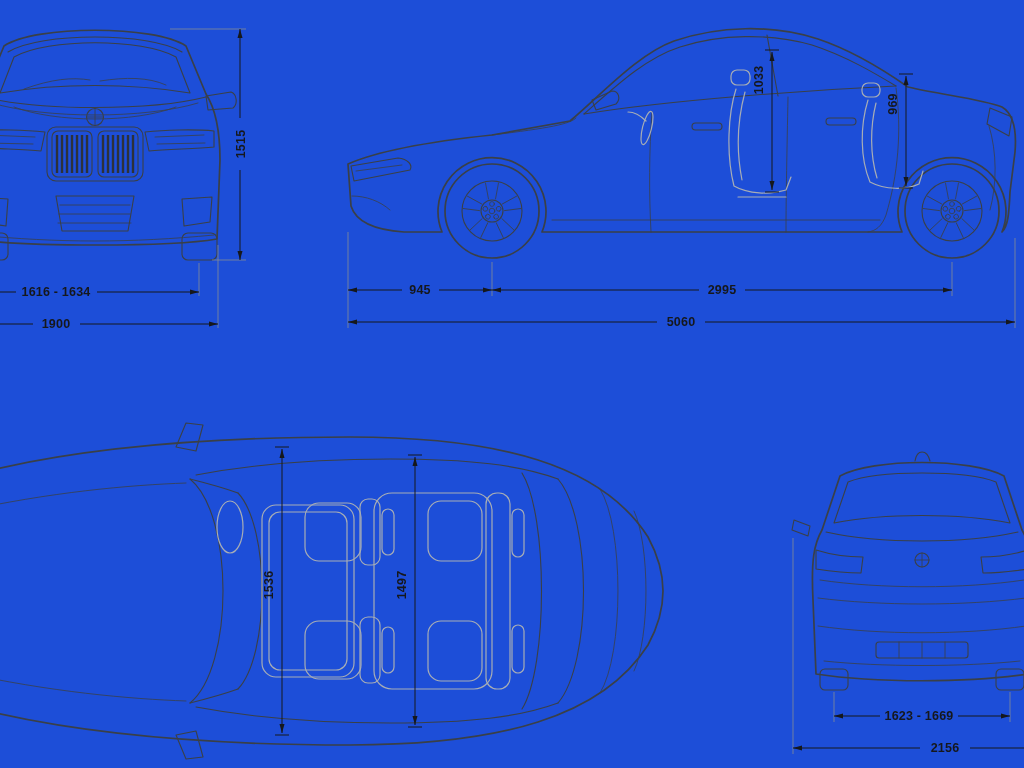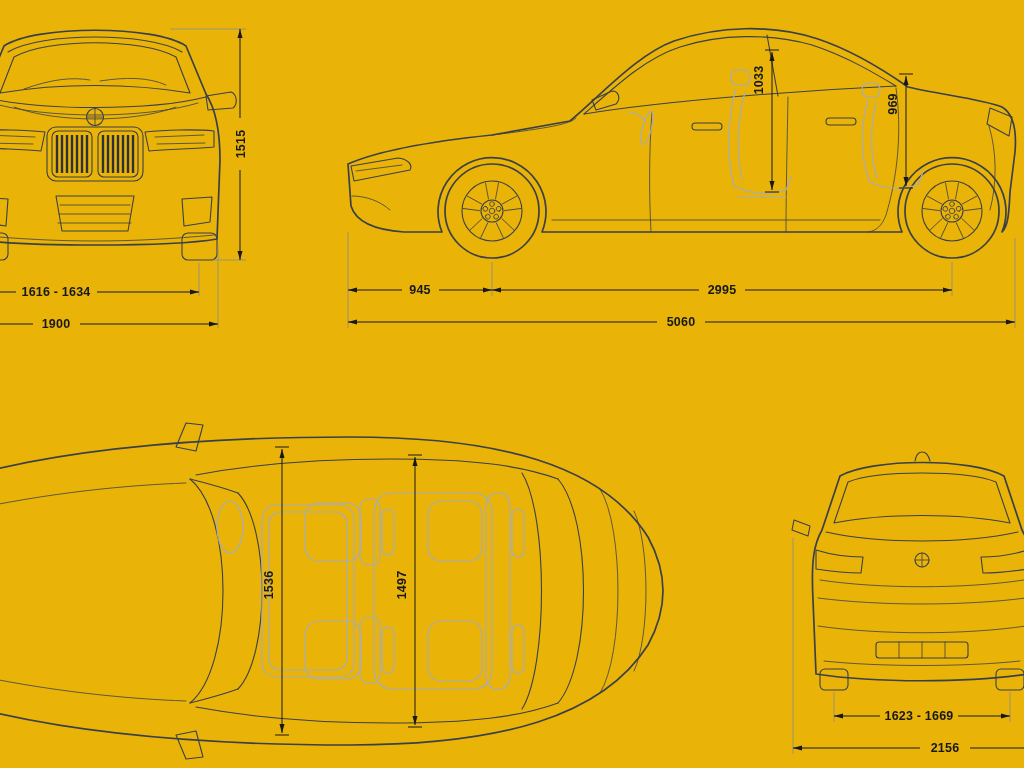--- a/index.html
+++ b/index.html
@@ -3,21 +3,21 @@
 <meta charset="utf-8">
 <style>
   :root{
     --line:#3a4047;
     --light:#a7adb5;
     --dim:#16181c;
     --text:#16181c;
     --ext:#878d95;
   }
   html,body{margin:0;padding:0;background:#fff;}
-  #canvas{position:relative;width:1024px;height:768px;background:#eab308;overflow:hidden;
+  #canvas{position:relative;width:1024px;height:768px;background:#1d4ed8;overflow:hidden;
           font-family:"Liberation Sans",sans-serif;}
   .view{position:absolute;display:block;}
   .outline{fill:none;stroke:var(--line);stroke-width:1.7;stroke-linejoin:round;stroke-linecap:round;}
   .detail{fill:none;stroke:var(--line);stroke-width:1.1;stroke-linejoin:round;stroke-linecap:round;}
   .thin{fill:none;stroke:var(--line);stroke-width:0.8;stroke-linecap:round;}
   .light{fill:none;stroke:var(--light);stroke-width:1.2;stroke-linejoin:round;stroke-linecap:round;}
   .slat{fill:none;stroke:#2c313a;stroke-width:2.4;}
   .dim{fill:none;stroke:var(--dim);stroke-width:1;}
   .ext{fill:none;stroke:var(--ext);stroke-width:0.8;}
   .dim-label{font-family:"Liberation Sans",sans-serif;font-size:12.5px;font-weight:600;

